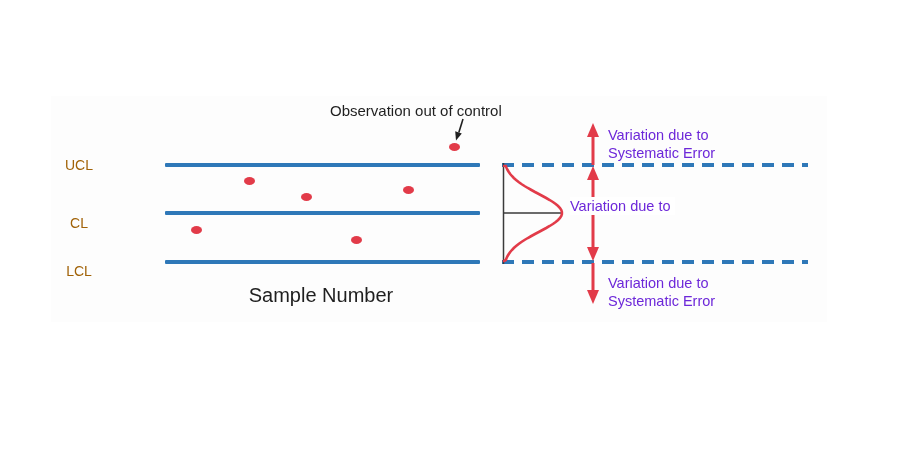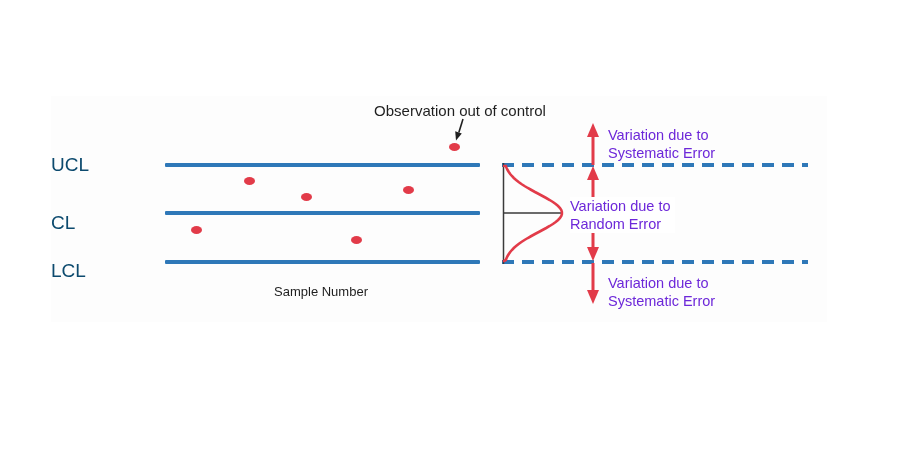--- a/index.html
+++ b/index.html
@@ -6,38 +6,38 @@
   body{
     width:900px;height:450px;position:relative;overflow:hidden;
     background:#ffffff;
     font-family:"Liberation Sans",sans-serif;
   }
   .panel{
     position:absolute;left:51px;top:96px;width:776px;height:226px;
     background:#fdfdfd;
   }
   .axis-label{
-    position:absolute;left:51px;width:56px;text-align:left;
-    color:#0c4a6e;font-size:19px;line-height:16px;
+    position:absolute;left:51px;width:56px;text-align:center;
+    color:#a16207;font-size:14px;line-height:16px;
   }
   .blue-line{
     position:absolute;left:165px;width:315px;height:4px;
     background:#2E78B8;border-radius:1px;
   }
   .dot{
     position:absolute;width:11px;height:8px;border-radius:50%;
     background:#E23B49;
   }
   .obs-label{
-    position:absolute;left:330px;top:102px;width:260px;text-align:center;
+    position:absolute;left:330px;top:102px;width:260px;text-align:left;
     color:#1f1f1f;font-size:15px;
   }
   .x-label{
     position:absolute;left:221px;top:284px;width:200px;text-align:center;
-    color:#1f1f1f;font-size:13px;
+    color:#1f1f1f;font-size:20px;
   }
   .ann{
     position:absolute;color:#6d28d9;font-size:14.5px;line-height:18px;
   }
   .ann-top{left:608px;top:126px;}
   .ann-mid{left:570px;top:197px;background:#ffffff;padding-right:4px;}
   .ann-bottom{left:608px;top:274px;}
   svg.overlay{position:absolute;left:0;top:0;z-index:3;}
   .ann{z-index:4;}
   .panel{z-index:0;}
@@ -99,18 +99,17 @@
     <polygon points="456,140.5 455.2,131.2 461.8,133.6" fill="#1f1f1f"></polygon>
   </g>
 </svg>
 
 <div class="ann ann-top">
   <div>Variation due to</div>
   <div>Systematic Error</div>
 </div>
 <div class="ann ann-mid">
   <div>Variation due to</div>
-  <div>Random Error</div>
 </div>
 <div class="ann ann-bottom">
   <div>Variation due to</div>
   <div>Systematic Error</div>
 </div>
 
 </body></html>

